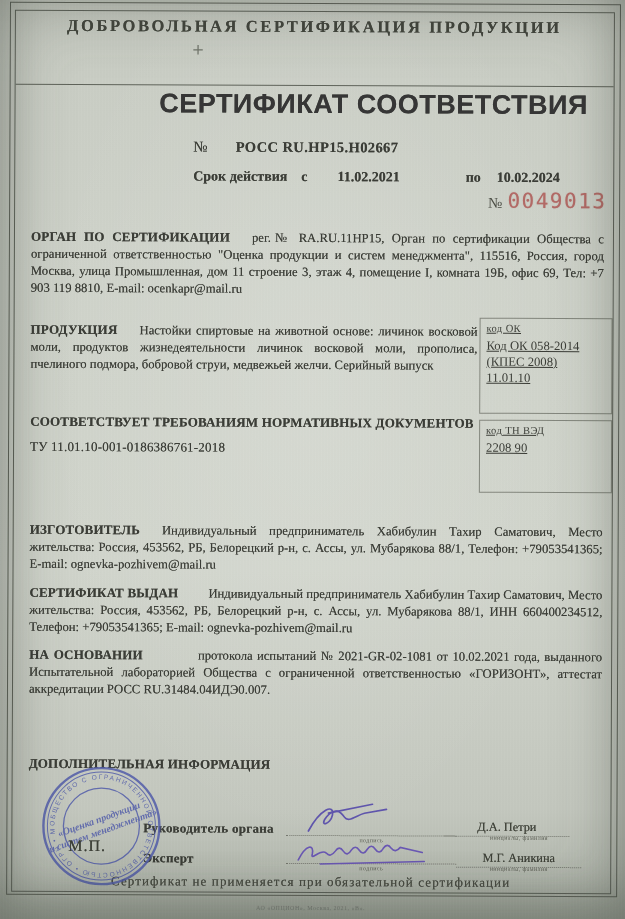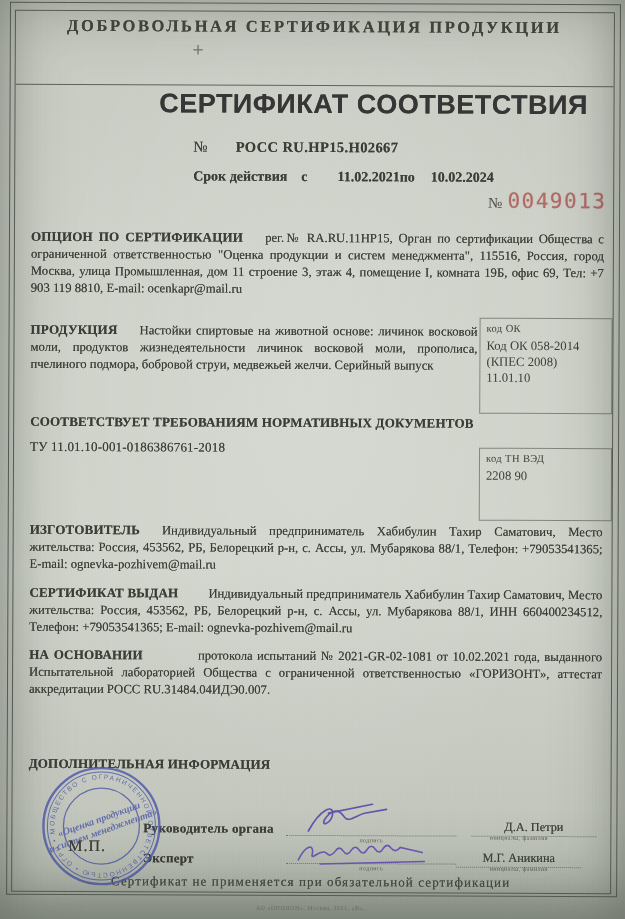--- a/index.html
+++ b/index.html
@@ -34,21 +34,21 @@
     font-family:"Liberation Sans", sans-serif;font-weight:bold;font-size:27px;
     letter-spacing:.5px;color:#363636;}
 
   .numline{top:139px;left:192px;font-size:14px;}
   .numline .no{font-size:15px;margin-right:28px;}
   .numline .val{font-weight:bold;font-size:14.5px;letter-spacing:.4px;}
 
   .validity{top:169px;left:192px;font-size:14px;font-weight:bold;}
   .validity .w{margin-left:14px;}
   .validity .d1{margin-left:30px;}
-  .validity .w2{font-weight:bold;}
+  .validity .w2{margin-left:66px;font-weight:bold;}
   .validity .d2{margin-left:16px;}
 
   .formnum{top:188px;left:487px;}
   .formnum .no{font-size:15px;color:#4a4c44;margin-right:5px;}
   .formnum .val{font-family:"DejaVu Sans Mono", monospace;font-size:21px;
     color:#b26a66;letter-spacing:1.5px;text-shadow:0 0 1px rgba(178,106,102,.55);margin-top:32px;}
 
   .sec{line-height:17px;font-size:12.7px;text-align:justify;}
   .slabel{font-weight:bold;font-size:13px;letter-spacing:.2px;}
   .gap22{margin-right:22px;}
@@ -58,45 +58,45 @@
   .sec-organ{top:216px;left:30px;right:22px;}
   .sec-product{top:309px;left:30px;width:447px;}
   .sec-standards{top:401px;left:30px;width:450px;text-align:left;}
   .sec-standards .val{display:block;margin-top:7px;font-size:13px;letter-spacing:.2px;}
   .sec-manuf{top:509px;left:30px;right:22px;}
   .sec-issued{top:572px;left:30px;right:22px;}
   .sec-basis{top:634px;left:30px;right:22px;}
   .sec-add{top:743px;left:30px;text-align:left;}
 
   .codebox{left:479px;width:133px;border:1px solid rgba(80,84,74,.6);box-sizing:border-box;
-    padding:4px 6px;text-align:left;}
+    padding:4px 6px;text-align:left;text-decoration:underline;}
   .codebox .blabel{font-size:10.5px;letter-spacing:.4px;display:block;margin-bottom:4px;}
   .codebox .bval{font-size:12.7px;line-height:16px;display:block;}
   .box-ok{top:317px;height:96px;}
-  .box-tn{top:419px;height:73px;margin-top:28px;}
+  .box-tn{top:419px;height:73px;}
   .box-tn .bval{margin-top:3px;}
 
   
   .stamp{left:40px;top:764px;width:126px;height:126px;opacity:.82;z-index:5;}
   
   .sig{z-index:6;}
   .sigline{border-bottom:1px dotted rgba(70,72,64,.6);}
   .cap{font-size:6px;color:#5a5d53;letter-spacing:.4px;text-align:center;}
 
   .mp{left:70px;top:838px;font-size:16px;letter-spacing:1px;z-index:6;color:#3d4038;}
 
   .rowlabel{font-weight:bold;font-size:13px;letter-spacing:.3px;}
   .lbl-head{left:145px;top:821px;}
   .lbl-expert{left:145px;top:851px;}
 
   .sigline-head{left:288px;top:818px;width:170px;height:17px;}
   .cap-head{left:288px;top:837px;width:170px;}
   .svg-head{left:300px;top:797px;}
 
-  .name-head{left:473px;top:819px;width:125px;text-align:center;font-size:12.3px;
+  .name-head{left:446px;top:819px;width:125px;text-align:center;font-size:12.3px;
     border-bottom:1px dotted rgba(70,72,64,.6);padding-bottom:1px;color:#3f4239;}
   .namecap-head{left:458px;top:834px;width:125px;}
 
   .sigline-expert{left:288px;top:846px;width:170px;height:17px;}
   .cap-expert{left:288px;top:865px;width:170px;}
   .svg-expert{left:292px;top:836px;}
 
   .name-expert{left:458px;top:850px;width:125px;text-align:center;font-size:12.3px;
     border-bottom:1px dotted rgba(70,72,64,.6);padding-bottom:1px;color:#3f4239;}
   .namecap-expert{left:458px;top:865px;width:125px;}
@@ -128,21 +128,21 @@
 
     <div class="abs validity soft">
       <span>Срок действия</span><span class="w">с</span><span class="d1">11.02.2021</span><span class="w2">по</span><span class="d2">10.02.2024</span>
     </div>
 
     <div class="abs formnum">
       <span class="no">№</span><span class="val">0049013</span>
     </div>
 
     <p class="abs sec sec-organ soft">
-      <span class="slabel gap22">ОПЦИОН ПО СЕРТИФИКАЦИИ</span><span>рег.№ RA.RU.11HP15, Орган по сертификации Общества с ограниченной ответственностью "Оценка продукции и систем менеджмента", 115516, Россия, город Москва, улица Промышленная, дом 11 строение 3, этаж 4, помещение I, комната 19Б, офис 69, Тел: +7 903 119 8810, E-mail: ocenkapr@mail.ru</span>
+      <span class="slabel gap22">ОРГАН ПО СЕРТИФИКАЦИИ</span><span>рег.№ RA.RU.11HP15, Орган по сертификации Общества с ограниченной ответственностью "Оценка продукции и систем менеджмента", 115516, Россия, город Москва, улица Промышленная, дом 11 строение 3, этаж 4, помещение I, комната 19Б, офис 69, Тел: +7 903 119 8810, E-mail: ocenkapr@mail.ru</span>
     </p>
 
     <p class="abs sec sec-product soft">
       <span class="slabel gap22">ПРОДУКЦИЯ</span><span>Настойки спиртовые на животной основе: личинок восковой моли, продуктов жизнедеятельности личинок восковой моли, прополиса, пчелиного подмора, бобровой струи, медвежьей желчи. Серийный выпуск</span>
     </p>
 
     <div class="abs codebox box-ok">
       <span class="blabel">код ОК</span>
       <span class="bval">Код ОК 058-2014</span>
       <span class="bval">(КПЕС 2008)</span>

